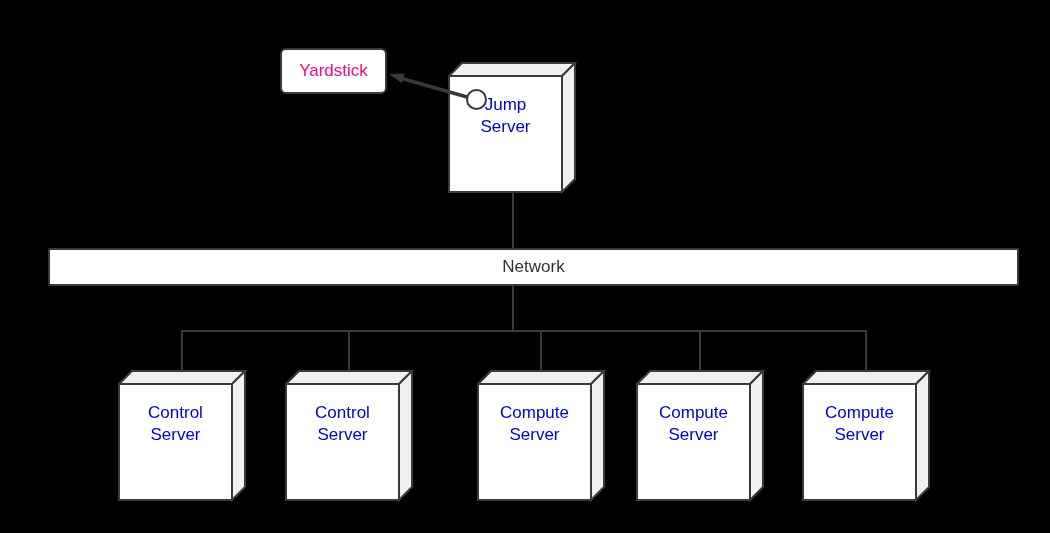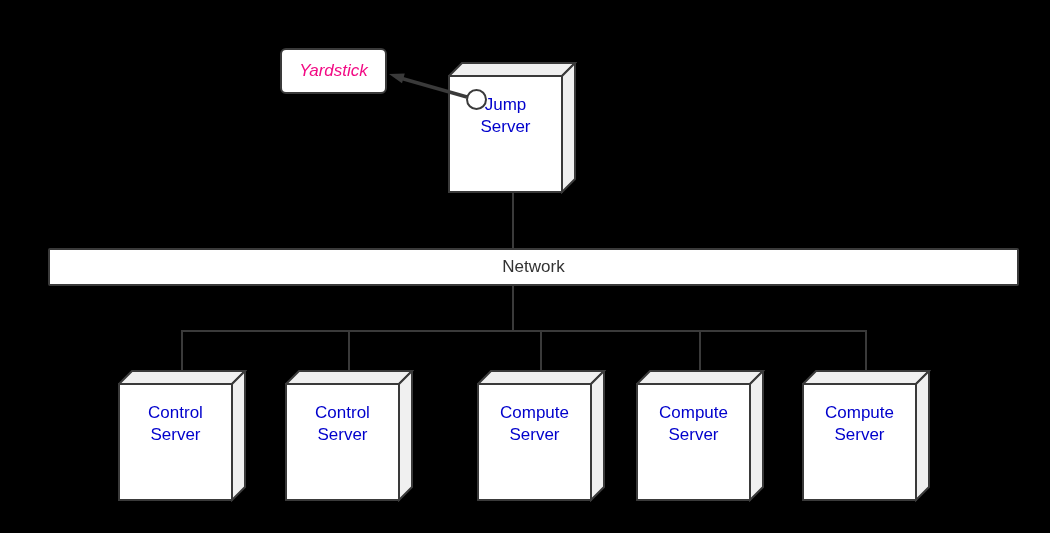--- a/index.html
+++ b/index.html
@@ -34,21 +34,20 @@
     top: 48px;
     width: 103px;
     height: 42px;
     background: #ffffff;
     border: 2.5px solid #3a3a3a;
     border-radius: 6px;
     z-index: 2;
     display: flex;
     align-items: center;
     justify-content: center;
-    font-style: italic;
   }
   .yardstick .label {
     color: #f20a84;
     font-size: 17px;
   }
 
   
   .node3d {
     position: absolute;
     width: 129px;

